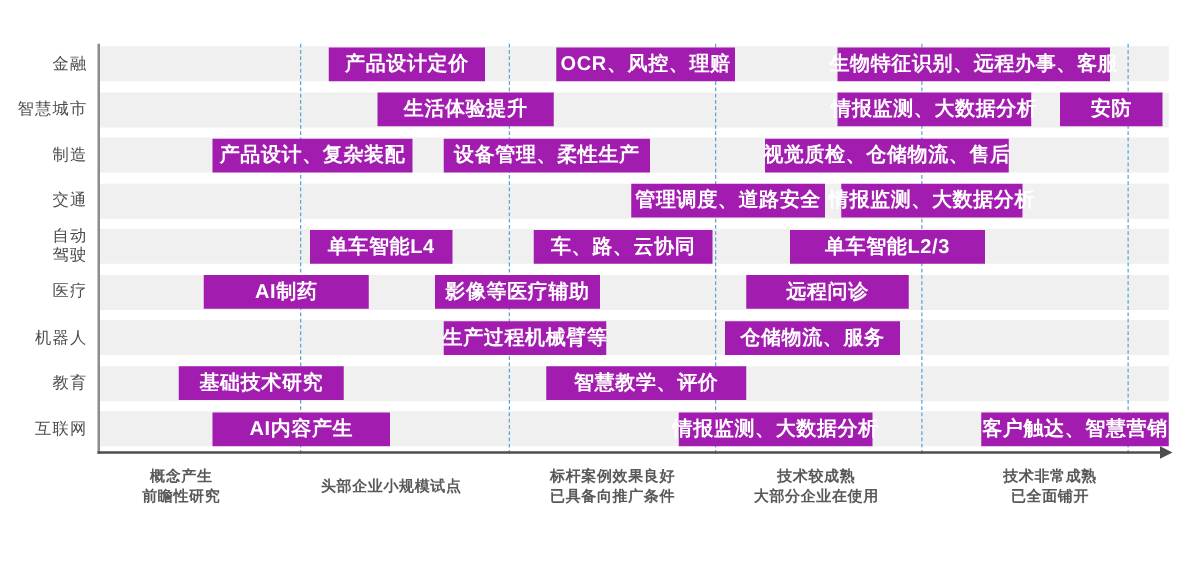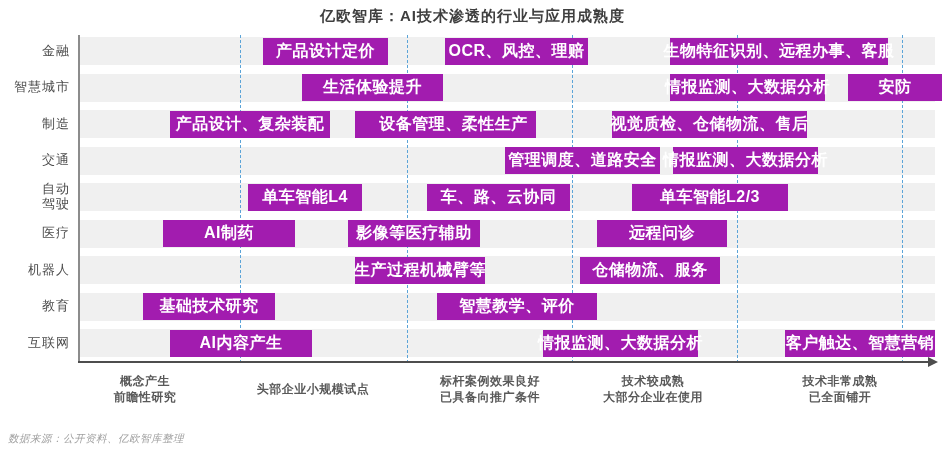--- a/index.html
+++ b/index.html
@@ -34,21 +34,20 @@
     text-align:center;font-size:12px;font-weight:bold;color:#595959;line-height:16.5px;letter-spacing:0.5px;
   }
   .source-note{
     position:absolute;left:8px;top:432px;font-size:10.5px;font-style:italic;color:#a0a0a0;letter-spacing:0.5px;
   }
 </style>
 </head>
 <body>
 
 <div id="stage">
-  <div class="chart-title">亿欧智库：AI技术渗透的行业与应用成熟度</div>
 
   <div id="bands-layer">
       <div class="row-band" style="top: 37px;"></div>
       <div class="row-band" style="top: 73.5px;"></div>
       <div class="row-band" style="top: 110px;"></div>
       <div class="row-band" style="top: 146.5px;"></div>
       <div class="row-band" style="top: 183px;"></div>
       <div class="row-band" style="top: 219.5px;"></div>
       <div class="row-band" style="top: 256px;"></div>
       <div class="row-band" style="top: 292.5px;"></div>
@@ -60,23 +59,23 @@
       <div class="gridline" style="left: 572px;"></div>
       <div class="gridline" style="left: 737px;"></div>
       <div class="gridline" style="left: 902px;"></div>
     </div>
   <div id="boxes-layer">
       <div class="app-box" style="top: 37.5px; left: 263px; width: 125px;">产品设计定价</div>
       <div class="app-box" style="top: 37.5px; left: 445px; width: 143px;">OCR、风控、理赔</div>
       <div class="app-box" style="top: 37.5px; left: 670px; width: 218px;">生物特征识别、远程办事、客服</div>
       <div class="app-box" style="top: 74px; left: 302px; width: 141px;">生活体验提升</div>
       <div class="app-box" style="top: 74px; left: 670px; width: 155px;">情报监测、大数据分析</div>
-      <div class="app-box" style="top: 74px; left: 848px; width: 94px;">安防</div>
+      <div class="app-box" style="top: 74px; left: 848px; width: 82px;">安防</div>
       <div class="app-box" style="top: 110.5px; left: 170px; width: 160px;">产品设计、复杂装配</div>
-      <div class="app-box" style="top: 110.5px; left: 355px; width: 165px; padding-left: 16px;">设备管理、柔性生产</div>
+      <div class="app-box" style="top: 110.5px; left: 355px; width: 165px;">设备管理、柔性生产</div>
       <div class="app-box" style="top: 110.5px; left: 612px; width: 195px;">视觉质检、仓储物流、售后</div>
       <div class="app-box" style="top: 147px; left: 505px; width: 155px;">管理调度、道路安全</div>
       <div class="app-box" style="top: 147px; left: 673px; width: 145px;">情报监测、大数据分析</div>
       <div class="app-box" style="top: 183.5px; left: 248px; width: 114px;">单车智能L4</div>
       <div class="app-box" style="top: 183.5px; left: 427px; width: 143px;">车、路、云协同</div>
       <div class="app-box" style="top: 183.5px; left: 632px; width: 156px;">单车智能L2/3</div>
       <div class="app-box" style="top: 220px; left: 163px; width: 132px;">AI制药</div>
       <div class="app-box" style="top: 220px; left: 348px; width: 132px;">影像等医疗辅助</div>
       <div class="app-box" style="top: 220px; left: 597px; width: 130px;">远程问诊</div>
       <div class="app-box" style="top: 256.5px; left: 355px; width: 130px;">生产过程机械臂等</div>
@@ -104,14 +103,13 @@
   <div class="x-arrow"></div>
 
   <div id="stages-layer">
       <div class="stage-label" style="left: 145px;">概念产生<br>前瞻性研究</div>
       <div class="stage-label" style="left: 313px;">头部企业小规模试点</div>
       <div class="stage-label" style="left: 490px;">标杆案例效果良好<br>已具备向推广条件</div>
       <div class="stage-label" style="left: 653px;">技术较成熟<br>大部分企业在使用</div>
       <div class="stage-label" style="left: 840px;">技术非常成熟<br>已全面铺开</div>
     </div>
 
-  <div class="source-note">数据来源：公开资料、亿欧智库整理</div>
 </div>
 
 </body></html>

